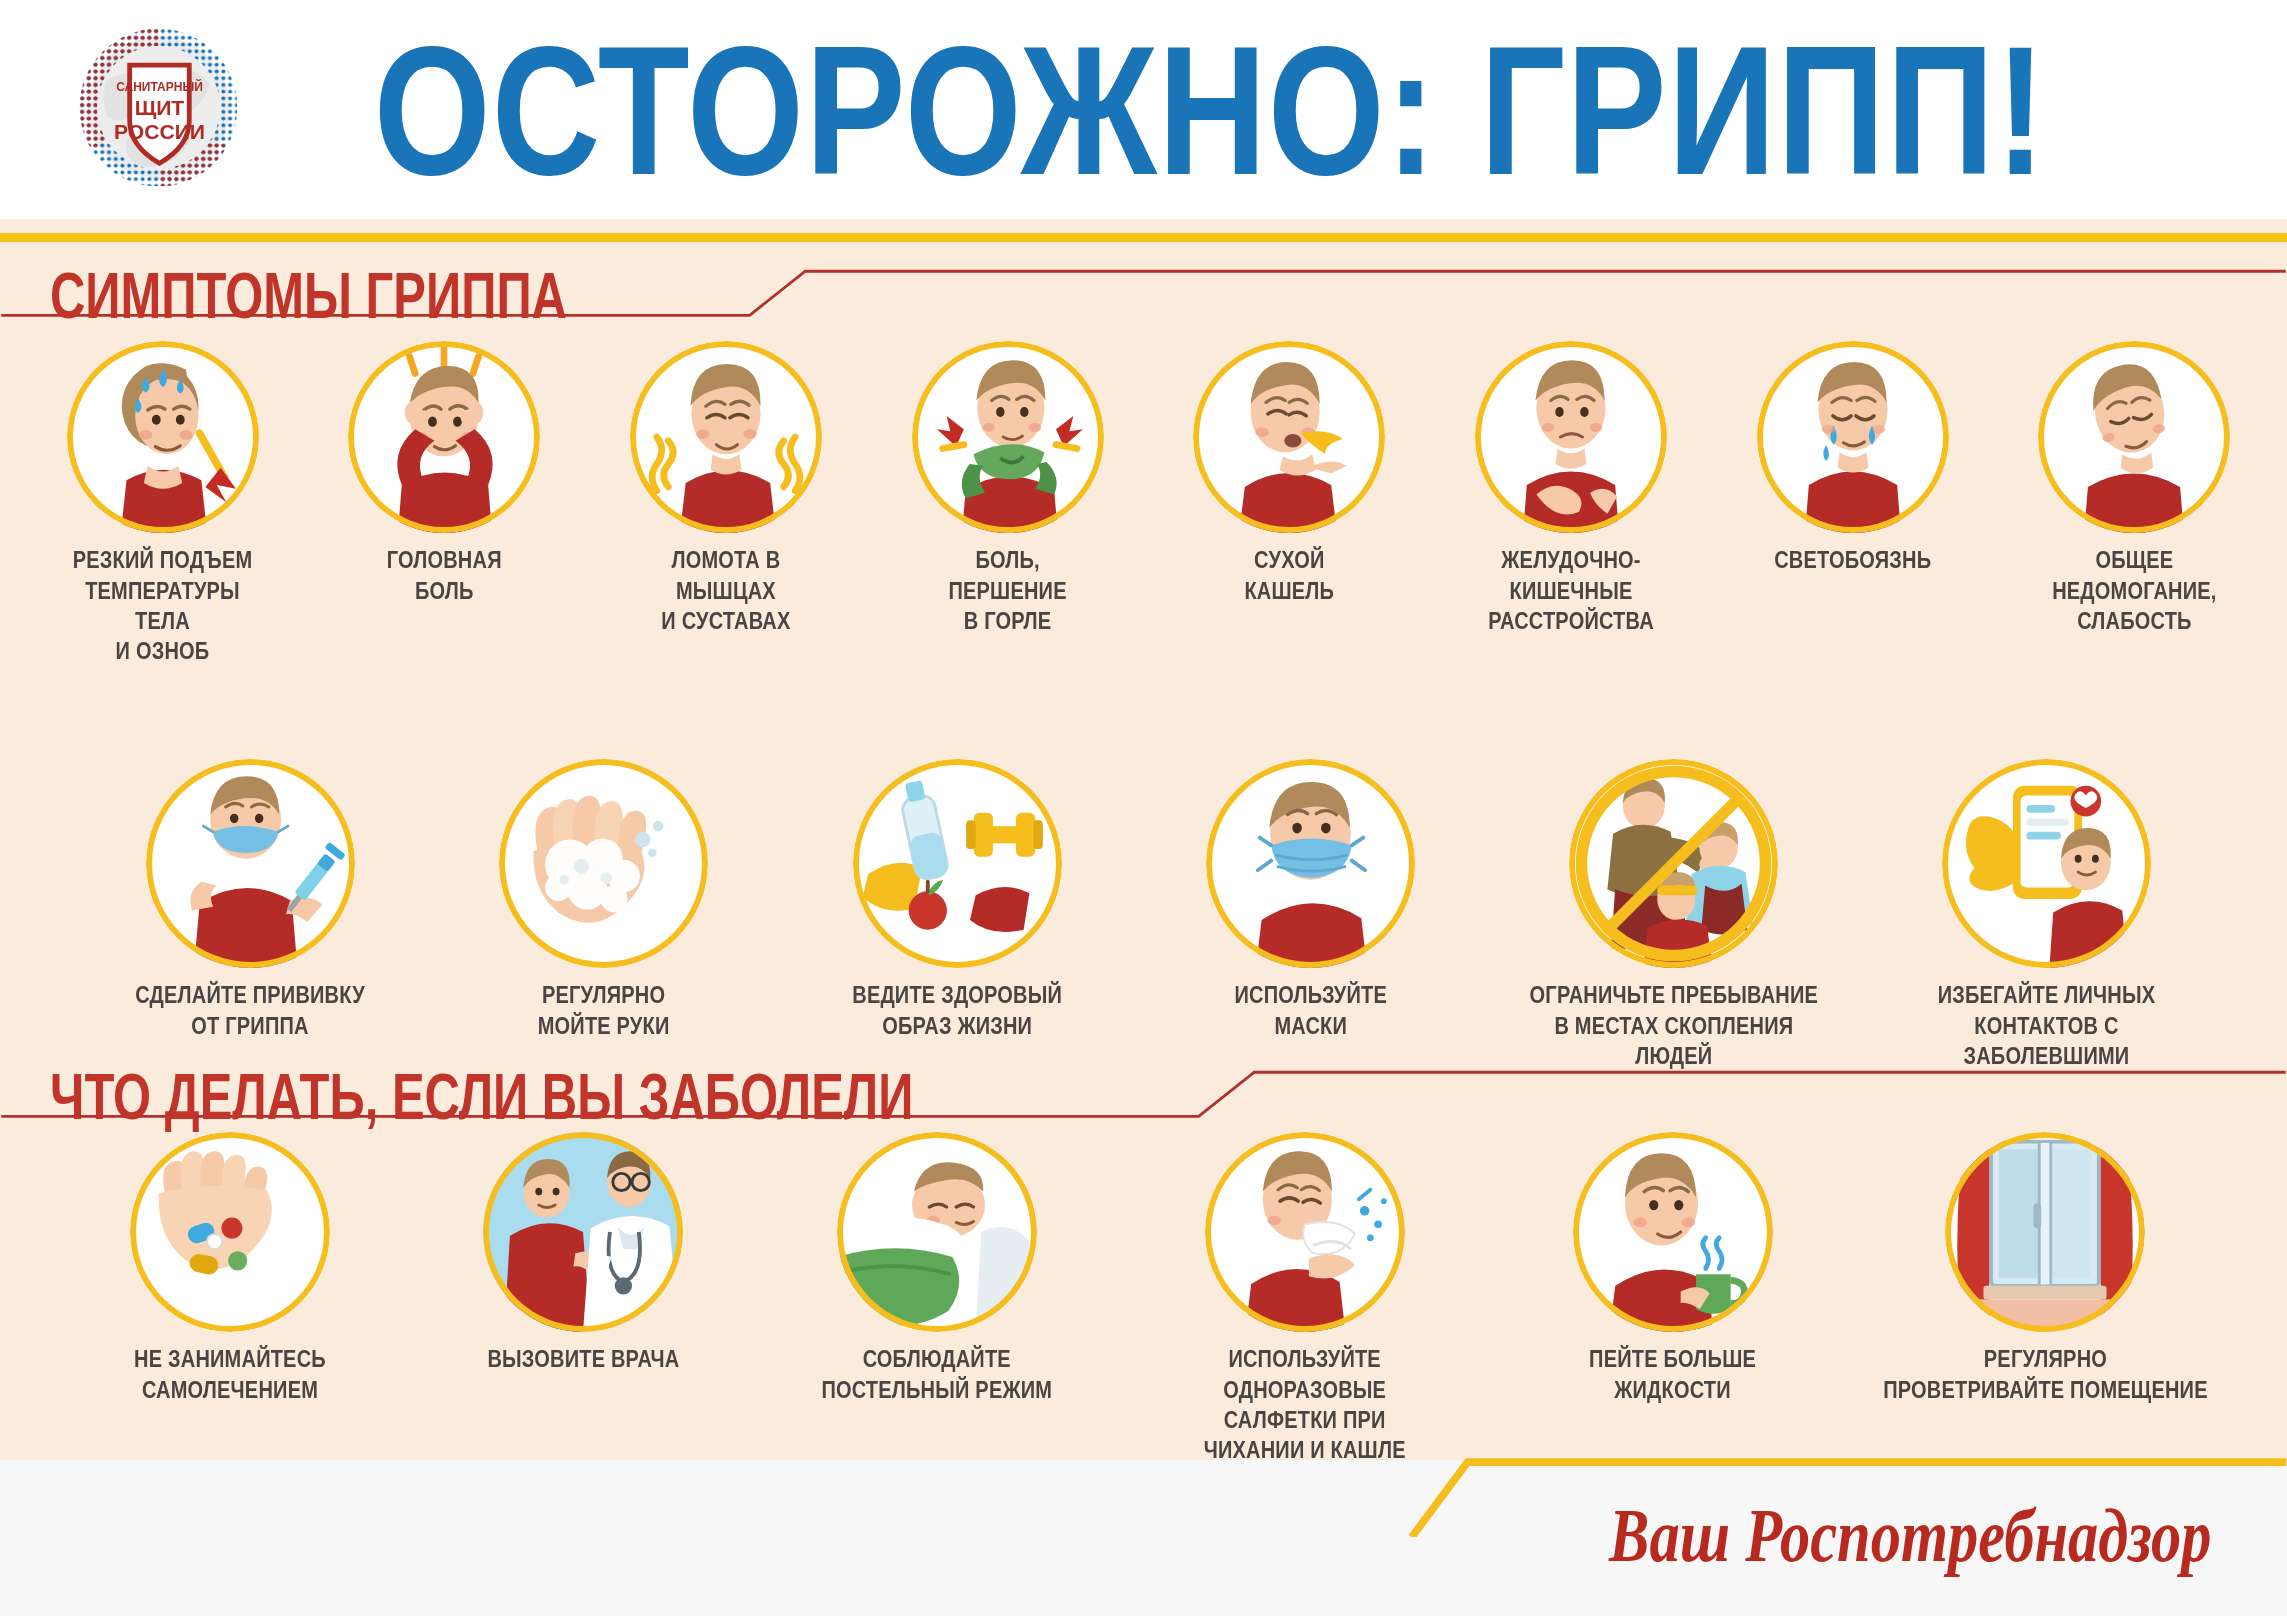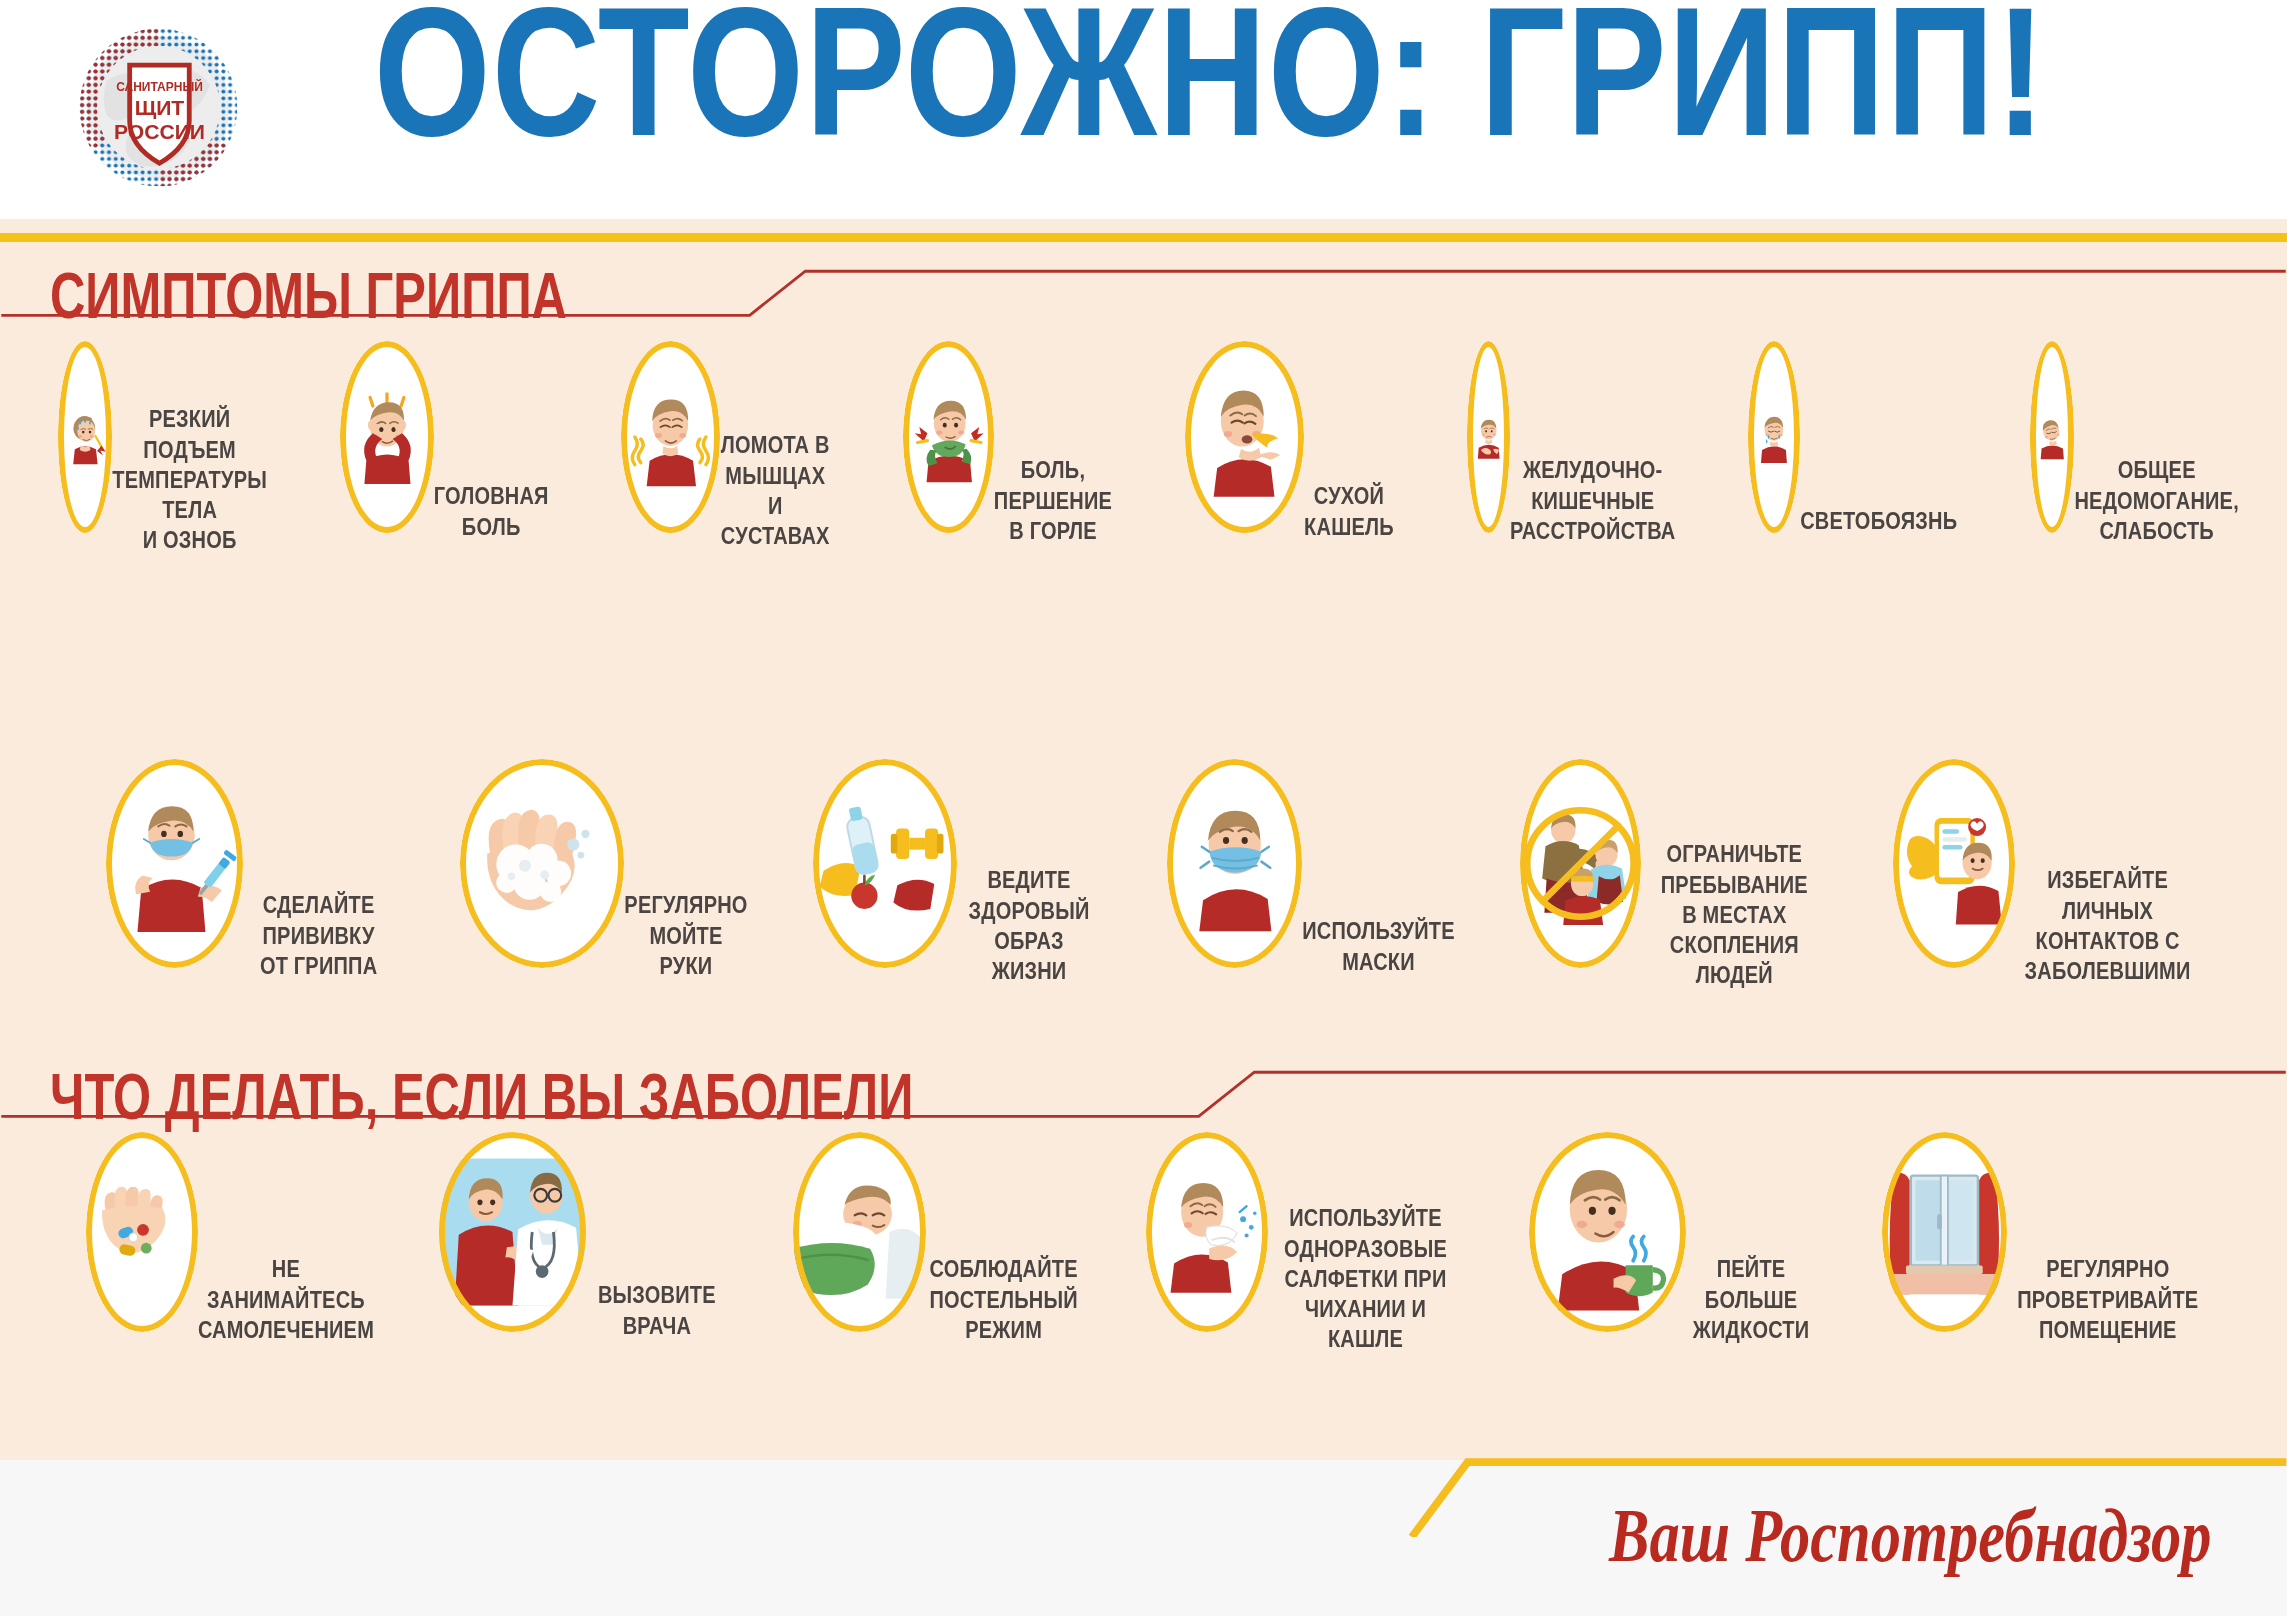--- a/index.html
+++ b/index.html
@@ -17,21 +17,21 @@
   .header{
     position:absolute;left:0;top:0;width:2287px;height:219px;
     background:#FFFFFF;
     text-decoration:underline;
   }
   .logo{
     position:absolute;left:72px;top:21px;width:173px;height:173px;
   }
   .title{
     position:absolute;left:0;top:0;width:2287px;height:219px;
-    display:flex;align-items:flex-start;justify-content:center;
+    display:flex;align-items:center;justify-content:center;
     padding-left:134px;box-sizing:border-box;
   }
   .title span{
     font-family:"Liberation Sans", sans-serif;
     font-weight:bold;
     font-size:142px;
     letter-spacing:1px;
     color:#1A74B8;
     transform:scaleX(1.06) scaleY(1.30);
     transform-origin:center center;
@@ -48,21 +48,21 @@
     position:absolute;left:50px;bottom:-5.8px;margin:0;
     font-family:"Liberation Sans", sans-serif;
     font-weight:bold;font-size:48px;color:#C0342A;
     letter-spacing:0px;white-space:nowrap;line-height:1;
     transform:scaleX(1.02) scaleY(1.34);transform-origin:left bottom;
   }
   .sec-head svg{position:absolute;left:0;bottom:0;}
 
   
   .row{position:absolute;display:flex;}
-  .cell{display:flex;align-items:flex-end;}
+  .cell{display:flex;flex-direction:column;align-items:center;}
   .bubble{
     border-radius:50%;
     background:#FFFFFF;
     box-sizing:border-box;
     overflow:hidden;
     position:relative;
   }
   .bubble svg{display:block;width:100%;height:100%;}
   .ring{
     position:absolute;inset:0;border-radius:50%;

